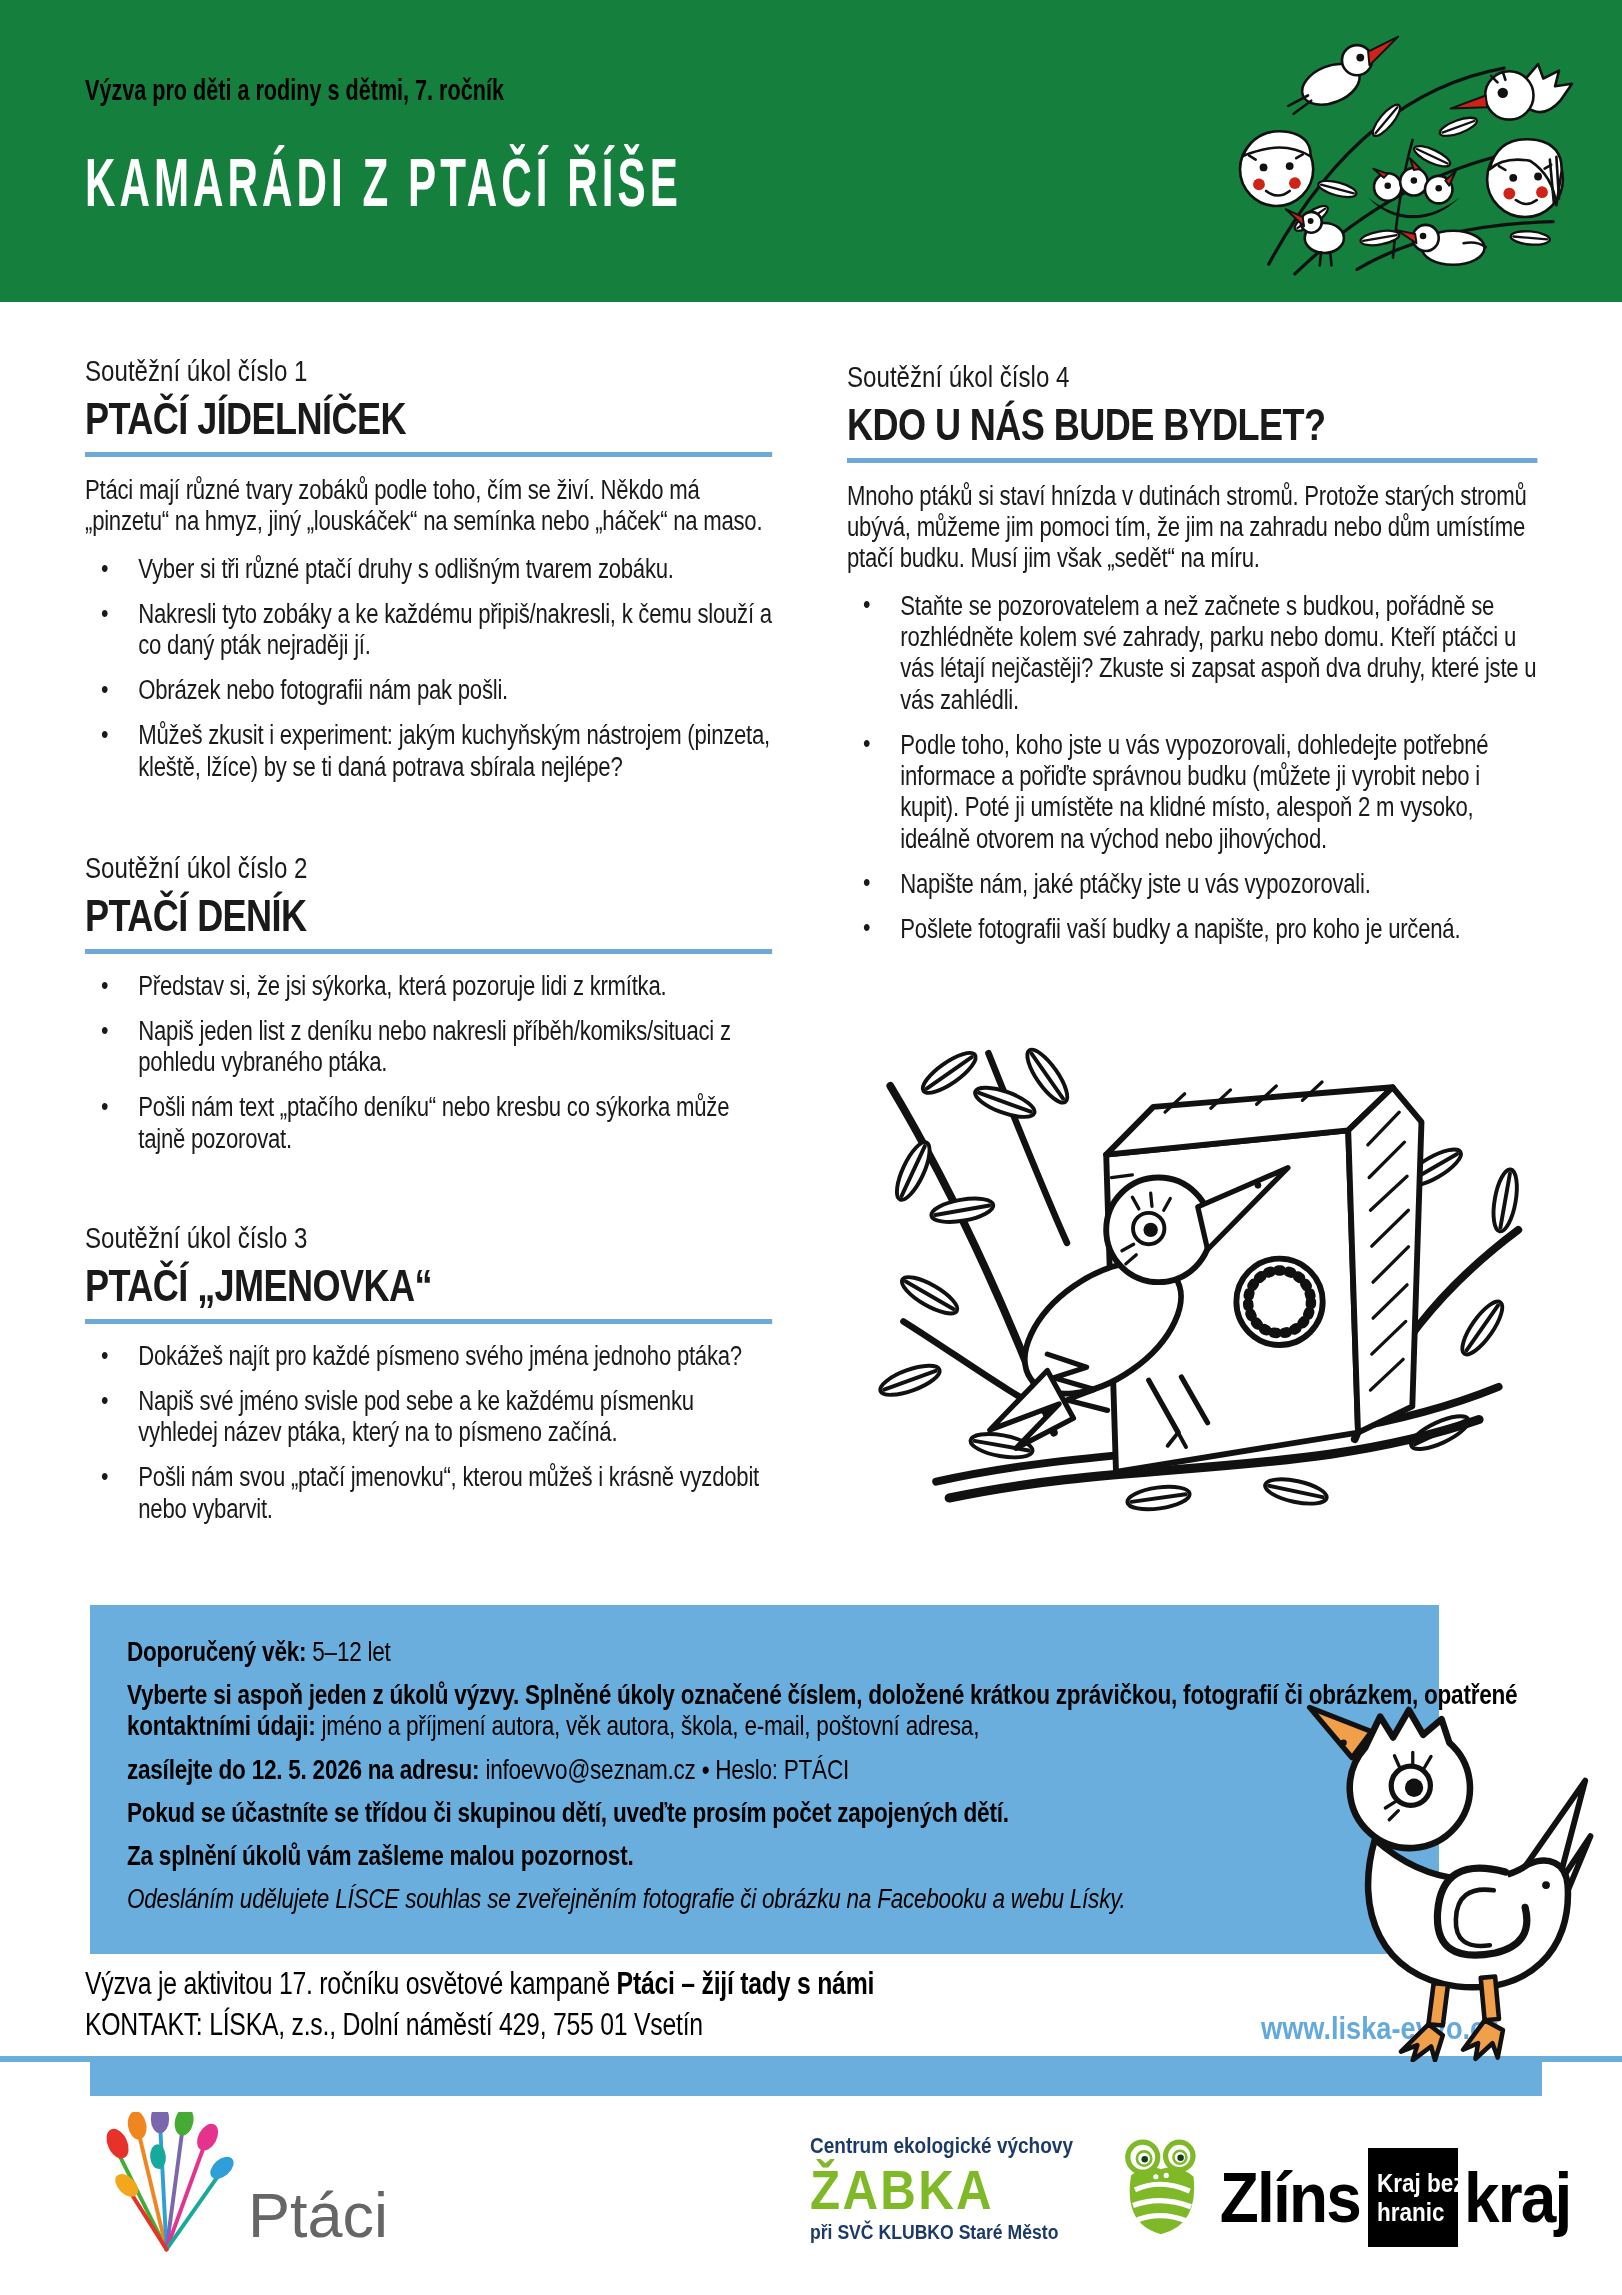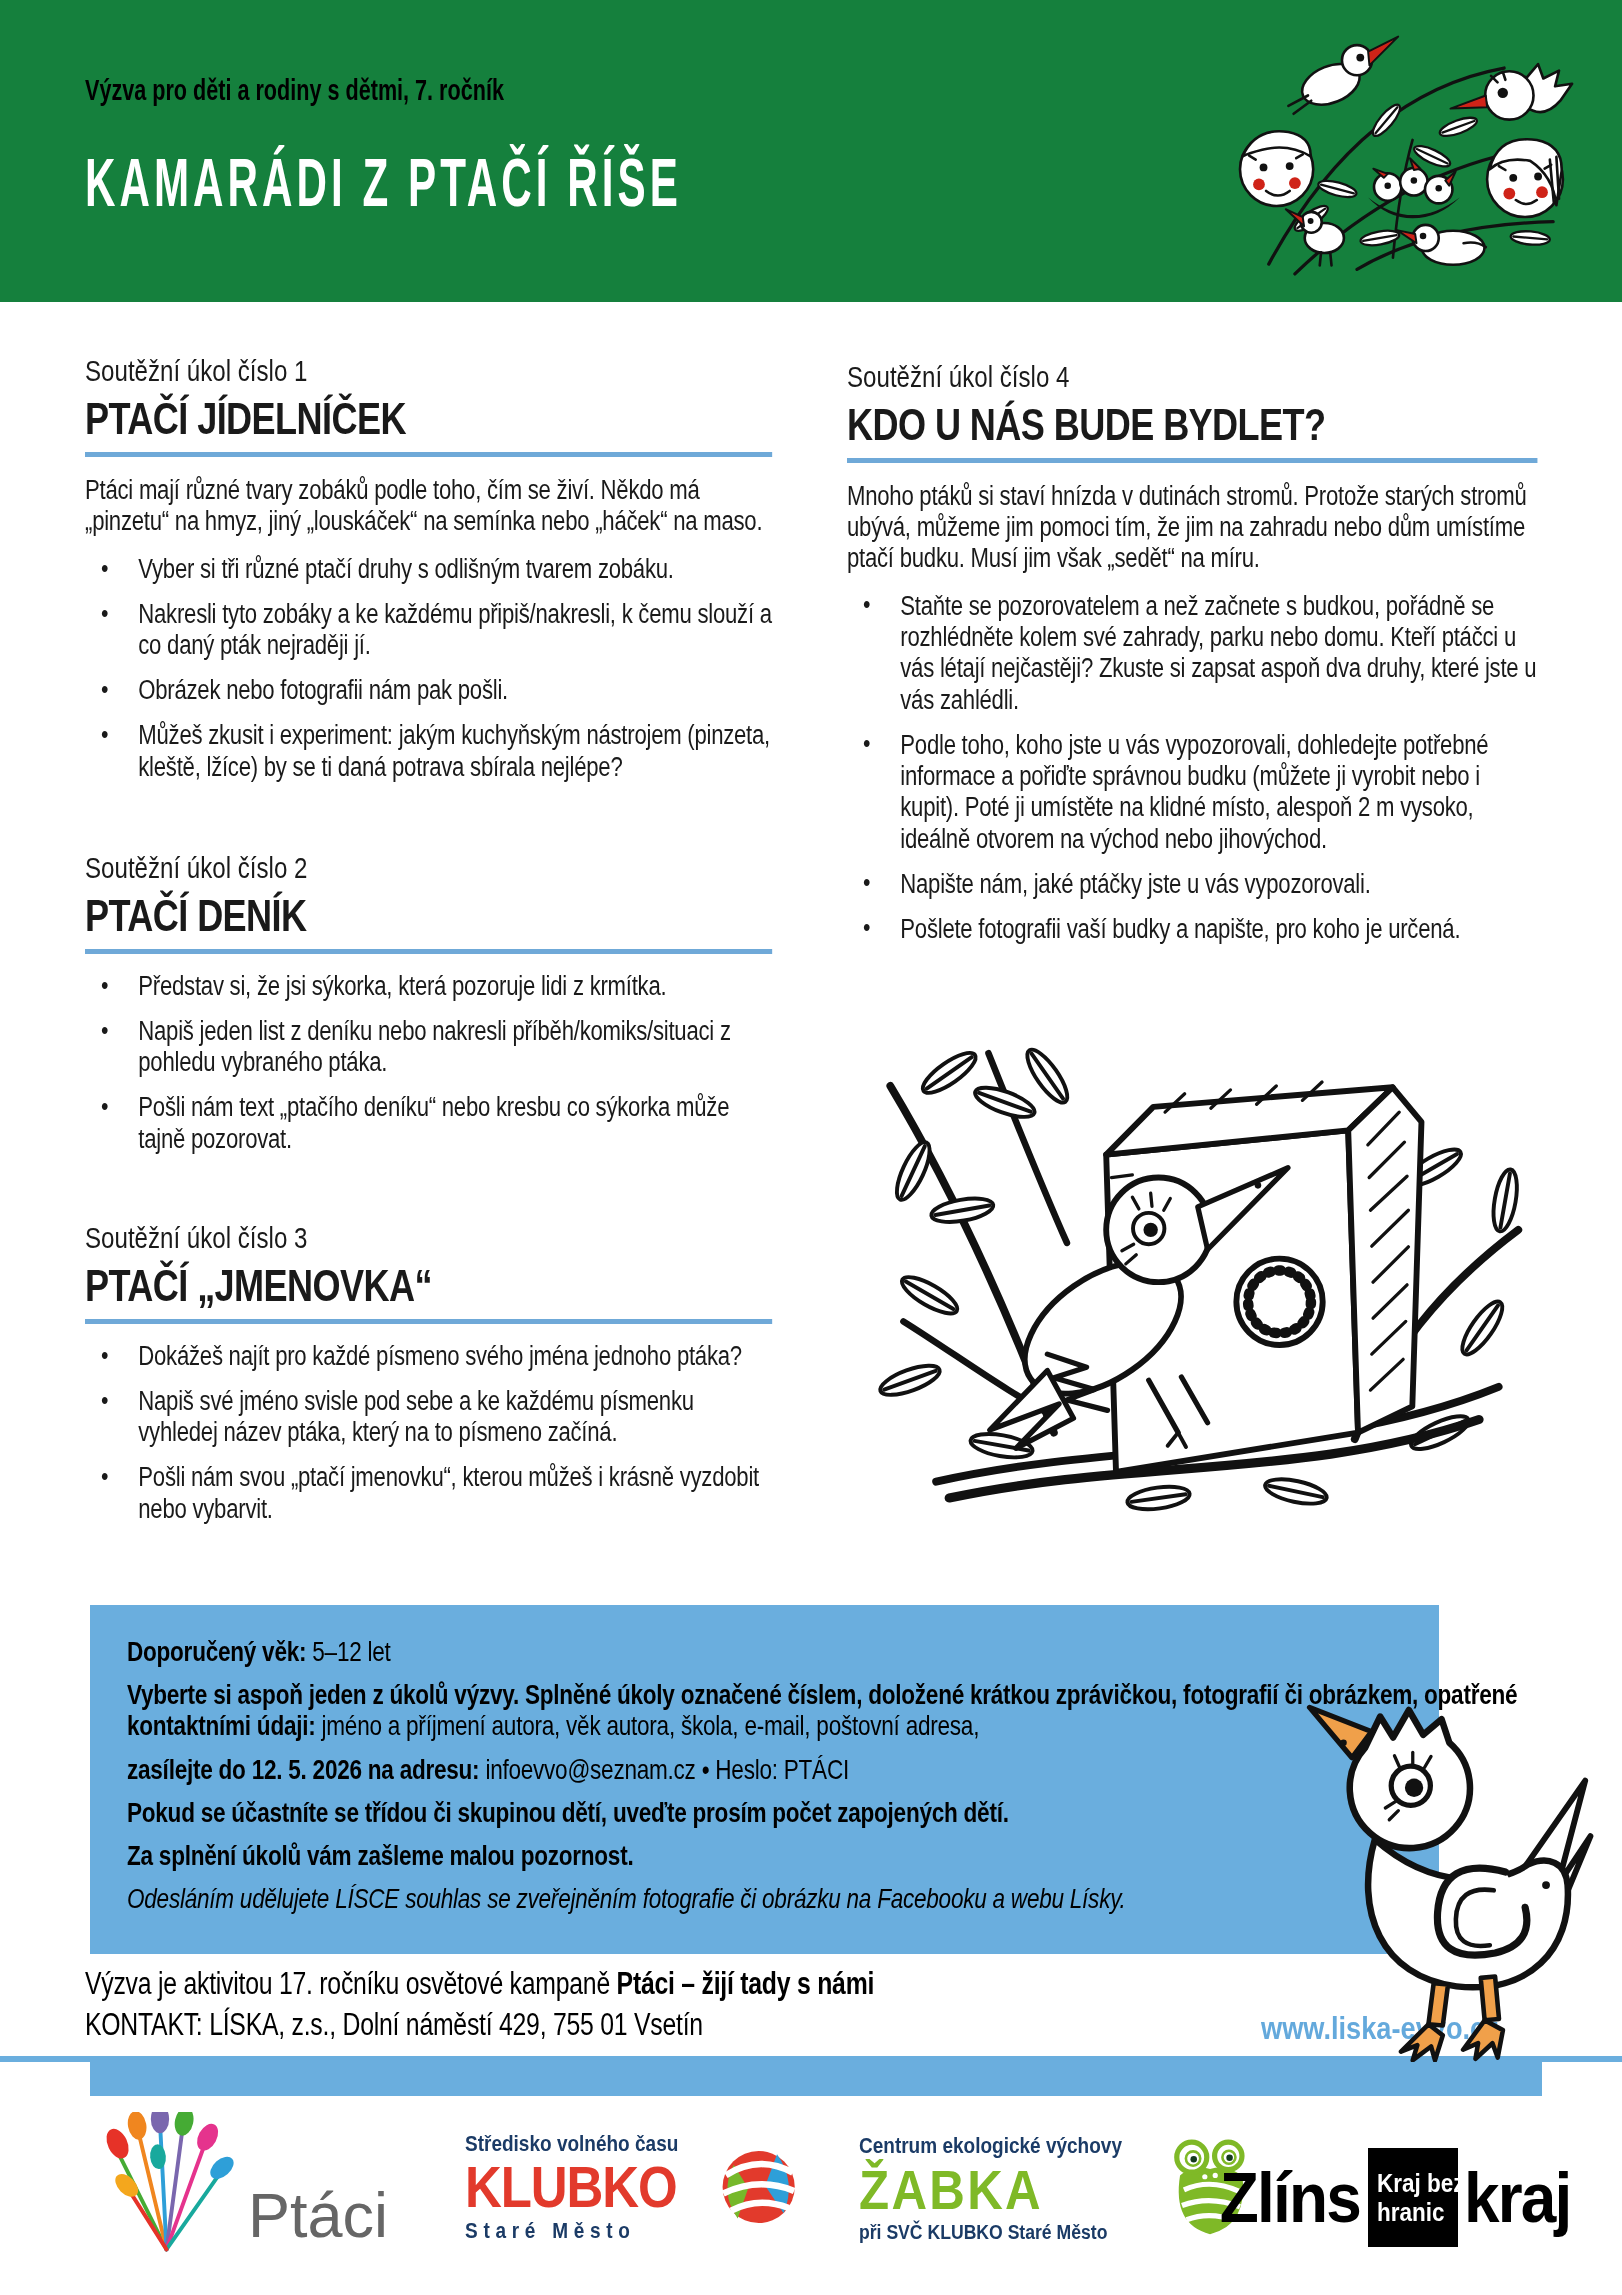--- a/index.html
+++ b/index.html
@@ -51,21 +51,21 @@
 
   
   .logo{position:absolute;display:flex;align-items:center;}
   .logo-liska{left:98px;top:2112px;align-items:flex-end;gap:13px;}
   .liska-text{font-size:63px;color:#666666;line-height:1;padding-bottom:6.5px;}
   .logo-klubko{left:465px;top:2131px;gap:10.5px;}
   .klubko-txt{display:flex;flex-direction:column;transform:scaleX(0.88);transform-origin:left top;}
   .k-top{font-size:21.6px;font-weight:700;color:#1b3b66;white-space:nowrap;}
   .k-main{font-size:58px;font-weight:700;color:#e23a2c;line-height:1.05;letter-spacing:-1.3px;}
   .k-bottom{font-size:21.6px;font-weight:700;color:#1b3b66;letter-spacing:6.5px;white-space:nowrap;}
-  .logo-zabka{left:859px;top:2133px;gap:9.2px;justify-content:flex-end;}
+  .logo-zabka{left:810px;top:2133px;gap:9.2px;justify-content:flex-end;}
   .zabka-txt{display:flex;flex-direction:column;transform:scaleX(0.88);transform-origin:left top;}
   .z-top{font-size:21.6px;font-weight:700;color:#1b3b66;white-space:nowrap;}
   .z-main{font-size:56px;font-weight:700;color:#7fb927;line-height:1.1;letter-spacing:2.6px;}
   .z-bottom{font-size:20px;font-weight:700;color:#1b3b66;white-space:nowrap;}
   .logo-kraj{left:1192px;top:2148px;gap:0;margin-left:20px;}
   .kraj-word{font-size:71px;font-weight:700;color:#000;letter-spacing:-2px;transform:scaleX(0.9);}
   .kraj-badge{width:90px;height:99px;background:#000;display:flex;flex-direction:column;
         justify-content:center;padding-left:9.2px;box-sizing:border-box;}
   .kraj-badge div{color:#fff;font-size:25px;font-weight:700;line-height:1.15;transform:scaleX(0.9);
         transform-origin:left center;white-space:nowrap;}
@@ -448,35 +448,20 @@
         <ellipse cx="132" cy="14" rx="14" ry="22" fill="#45ab34" transform="rotate(12 132 14)"></ellipse>
         <ellipse cx="168" cy="38" rx="14" ry="22" fill="#e5338d" transform="rotate(28 168 38)"></ellipse>
         <ellipse cx="190" cy="85" rx="13" ry="21" fill="#2e9fd8" transform="rotate(48 190 85)"></ellipse>
         <ellipse cx="44" cy="112" rx="13" ry="21" fill="#f4a71d" transform="rotate(-45 44 112)"></ellipse>
         <ellipse cx="92" cy="68" rx="12" ry="19" fill="#18a99d" transform="rotate(-5 92 68)"></ellipse>
       </g>
     </svg>
     <span class="liska-text">Ptáci</span>
   </div>
 
-  <div class="logo logo-klubko">
-    <div class="klubko-txt">
-      <div class="k-top">Středisko volného času</div>
-      <div class="k-main">KLUBKO</div>
-      <div class="k-bottom">Staré Město</div>
-    </div>
-    <svg width="82" height="92" viewBox="0 0 125 140">
-      <circle cx="62" cy="70" r="55" fill="#e23a2c"></circle>
-      <path d="M30,118 Q2,78 24,36 L46,72 Z" fill="#76b82a"></path>
-      <path d="M90,20 Q120,62 100,110 L72,68 Z" fill="#2e9fd8"></path>
-      <path d="M12,52 Q62,20 114,48" stroke="#fff" stroke-width="10" fill="none"></path>
-      <path d="M8,80 Q62,54 116,76" stroke="#fff" stroke-width="10" fill="none"></path>
-      <path d="M20,106 Q62,84 108,102" stroke="#fff" stroke-width="10" fill="none"></path>
-    </svg>
-  </div>
 
   <div class="logo logo-zabka">
     <div class="zabka-txt">
       <div class="z-top">Centrum ekologické výchovy</div>
       <div class="z-main">ŽABKA</div>
       <div class="z-bottom">při SVČ KLUBKO Staré Město</div>
     </div>
     <svg width="88" height="105" viewBox="0 0 135 160">
       <path d="M20,60 Q8,135 66,150 Q124,136 116,62 Q94,42 66,50 Q40,42 20,60 Z" fill="#7fb927"></path>
       <circle cx="38" cy="32" r="23" fill="#fff" stroke="#7fb927" stroke-width="8"></circle>

